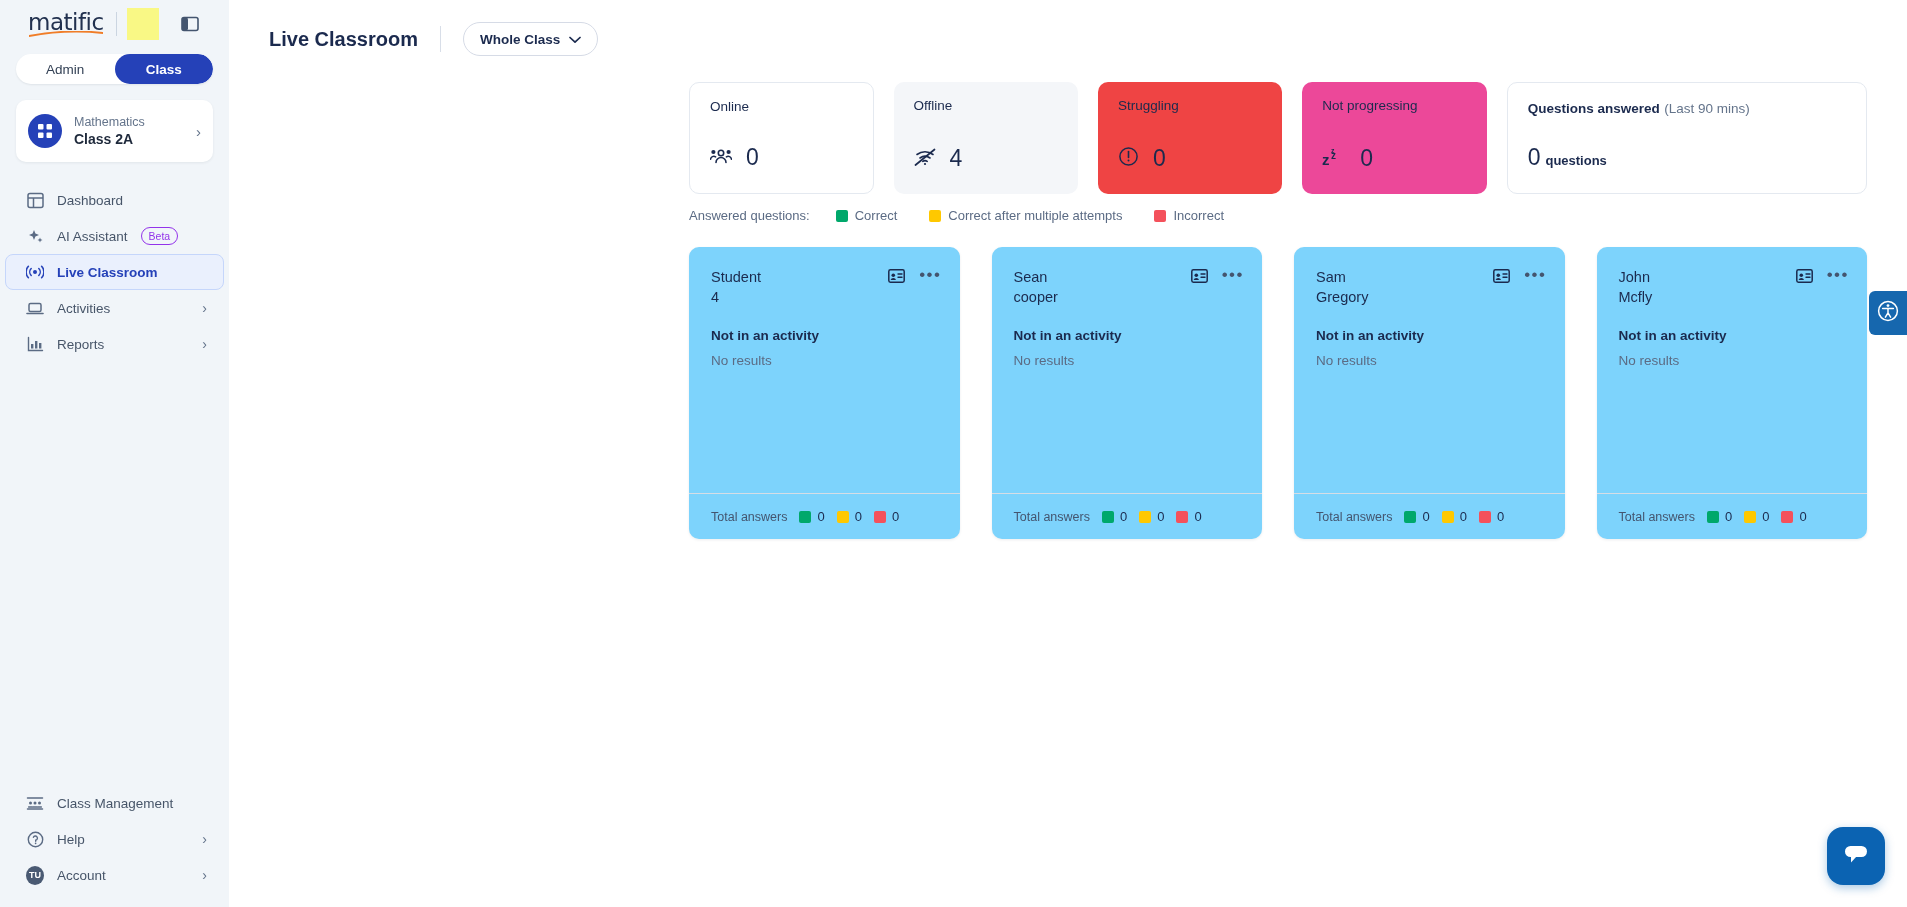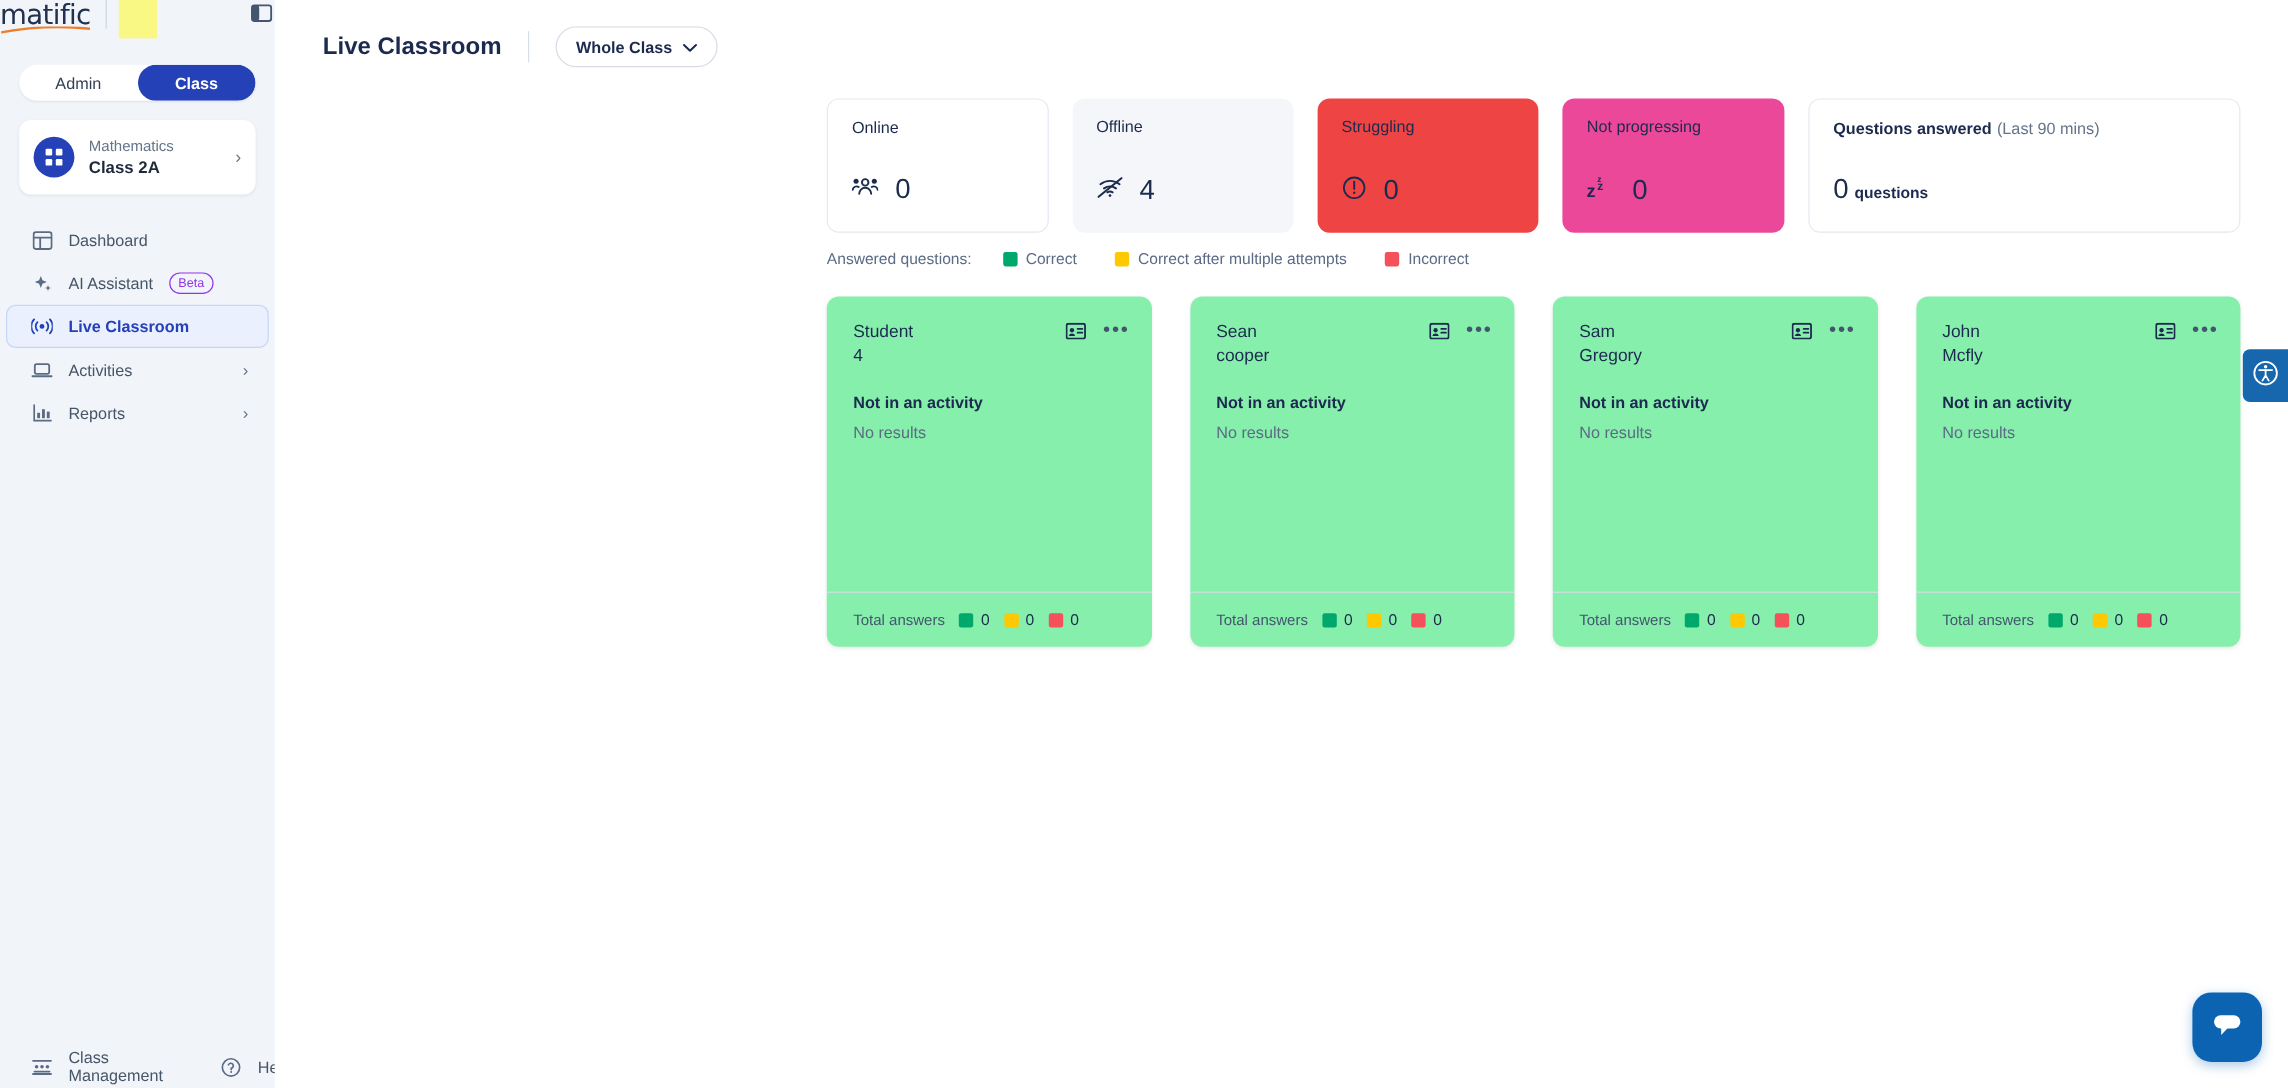--- a/index.html
+++ b/index.html
@@ -14,22 +14,22 @@
   
   .sidebar {
     width: 229px; height: 907px;
     background: #f1f5f9;
     display: flex; flex-direction: column;
     flex-shrink: 0;
     position: relative;
   }
   .sb-brand {
     height: 48px;
-    display: flex; align-items: flex-start;
-    padding: 0 0;
+    display: flex; align-items: center;
+    padding: 0 28px;
     gap: 10px;
   }
   .logo-wrap { position: relative; width: 78px; height: 30px; }
   .logo-text {
     font-size: 23px; color: #22314f; letter-spacing: -0.5px;
     font-family: "DejaVu Sans", sans-serif;
     line-height: 26px;
   }
   .logo-swoosh {
     position: absolute; left: 1px; bottom: 1px; width: 74px; height: 7px;
@@ -98,21 +98,21 @@
     color: #2541b8;
     font-weight: bold;
     margin: 0 5px;
   }
   .sb-item .chev { margin-left: auto; color: #64748b; font-size: 14px; }
   .beta-badge {
     border: 1px solid #9333ea; color: #9333ea;
     border-radius: 9px; font-size: 10.5px;
     padding: 1px 7px; line-height: 14px;
   }
-  .sb-bottom { margin-top: auto; padding-bottom: 0; display:flex; flex-direction:row; }
+  .sb-bottom { margin-top: auto; padding-bottom: 14px; display:flex; flex-direction:column; }
   .acct-avatar {
     width: 19px; height: 19px; border-radius: 50%;
     background: #4a5a73; color: #fff; font-size: 9px;
     display: flex; align-items: center; justify-content: center;
     font-weight: bold;
   }
 
   
   .main {
     flex: 1; height: 907px; background: #ffffff;
@@ -165,21 +165,21 @@
   .legend-item { display: flex; align-items: center; gap: 7px; margin-right: 22px; }
   .sw { width: 12px; height: 12px; border-radius: 2px; }
 
   .cards-row {
     display: flex; gap: 32px;
     margin: 24px 0 0 460px;
     padding-right: 40px;
   }
   .st-card {
     width: 281px; height: 292px;
-    background: #86efac;
+    background: #7dd3fc;
     border-radius: 10px;
     display: flex; flex-direction: column;
     box-shadow: 0 1px 3px rgba(15,23,42,.08);
   }
   .st-top { padding: 20px 18px 0 22px; display: flex; }
   .st-names { display: flex; flex-direction: column; line-height: 1.4; }
   .st-first { font-size: 14.5px; color: #1b2a4e; }
   .st-last { font-size: 14.5px; color: #1b2a4e; }
   .st-actions { margin-left: auto; display: flex; align-items: flex-start; gap: 14px; padding-top: 2px; }
   .st-icon-btn { cursor: pointer; display:flex; }

